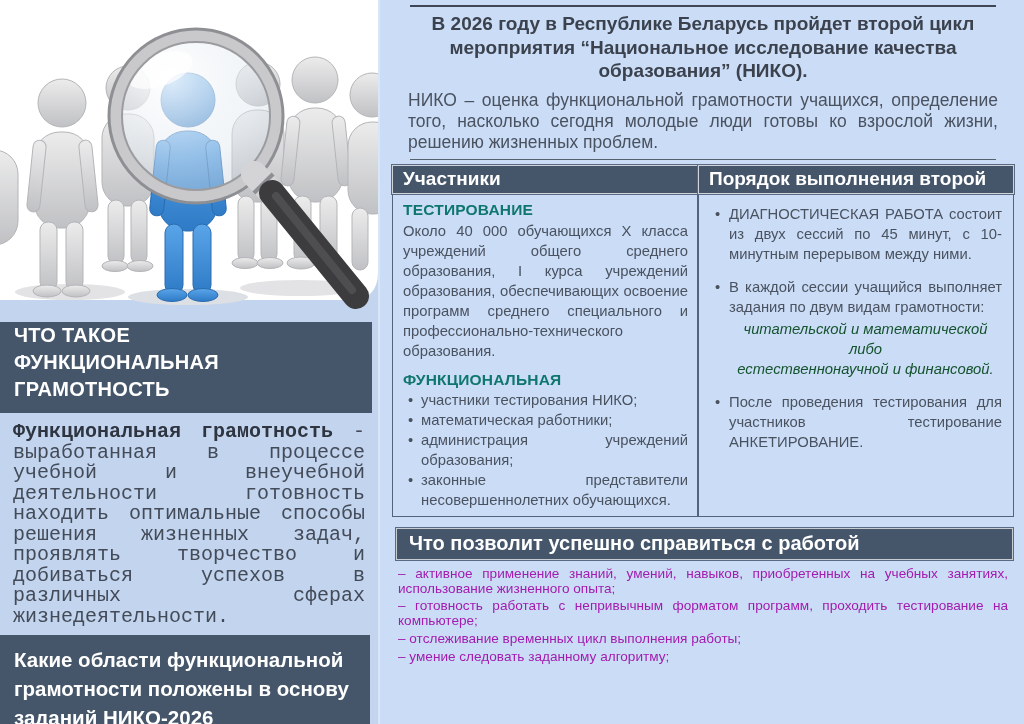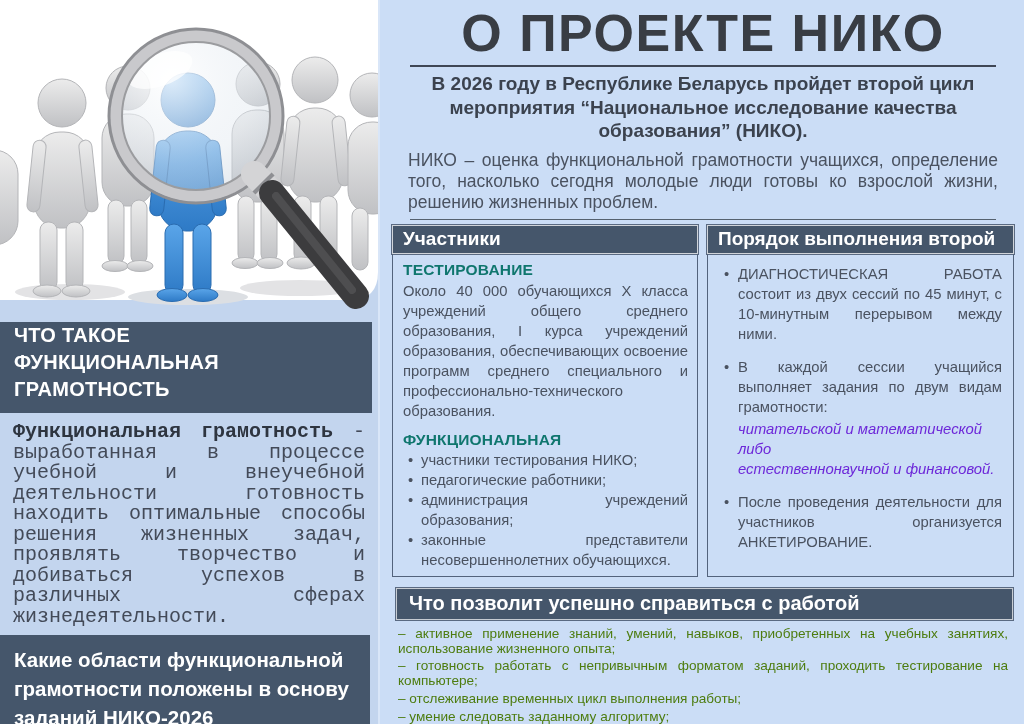--- a/index.html
+++ b/index.html
@@ -30,46 +30,46 @@
     border-left:2px solid #d9e6f8; }
   .main-title { text-align:center; font-size:52px; line-height:58px; font-weight:bold;
     color:#393d44; letter-spacing:1.5px; margin-top:2px; }
   .title-rule { border:none; border-top:2.5px solid #3f4document65; border-top:2.5px solid #3f4655; margin:3px 18px 5px 18px; }
   .subtitle { text-align:center; font-weight:bold; color:#3b424e; font-size:19px;
     line-height:23.5px; margin:4px 26px 7px 26px; }
   .intro { text-align:justify; color:#4a5260; font-size:17.5px; line-height:21px;
     margin:2px 16px 6px 16px; }
   .intro-rule { border:none; border-top:1.5px solid #55616f; margin:2px 18px 5px 18px; }
 
-  .panels { display:flex; gap:9px; align-items:stretch; }
+  .panels { display:flex; align-items:stretch; }
   .panel { display:flex; flex-direction:column; }
   .panel-participants { width:306px; flex:none; }
   .panel-procedure { flex:1; }
   .panel-header { font-size:19px; line-height:22px; padding:2px 10px 3px 10px;
     border:1px solid rgba(255,255,255,.75); outline:1px solid #5a6a82; }
   .panel-body { border:1.5px solid #53637c; border-top:none; flex:1;
     padding:6px 9px 6px 10px; color:#4a5260; font-size:14.8px; line-height:20px; }
 
   .mini-head { font-weight:bold; color:#0f766e; font-size:15.5px; letter-spacing:.2px; }
   .testing-text { text-align:justify; margin-top:1px; }
   .survey-head { margin-top:9px; }
   .plist { list-style:none; margin-left:18px; }
   .plist li { position:relative; text-align:justify; }
   .plist li::before { content:"•"; position:absolute; left:-13px; }
 
   .proc-list { list-style:none; margin:4px 2px 8px 20px; }
   .proc-list > li { position:relative; text-align:justify; margin-bottom:13px; }
   .proc-list > li::before { content:"•"; position:absolute; left:-14px; }
-  .variants { font-style:italic; color:#6d28d9; margin-top:2px; }
+  .variants { font-style:italic; text-align:center; color:#14532d; margin-top:2px; }
 
   .bottom { margin-top:11px; }
   .bottom-header { font-size:20px; line-height:23px; padding:3px 24px 4px 12px;
     margin:0 1px 0 4px; border:1px solid rgba(255,255,255,.7); outline:1px solid #5a6a82; }
   .bottom-list { margin:6px 6px 0 6px; }
-  .bottom-list p { font-size:13.6px; line-height:15.1px; color:#4d7c0f;
+  .bottom-list p { font-size:13.6px; line-height:15.1px; color:#a21caf;
     text-align:justify; margin-bottom:2.6px; }
 </style>
 </head>
 <body>
 
 <div class="page">
 
   <div class="left-col">
 
     <svg class="illustration" viewBox="0 0 378 322" width="378" height="322" xmlns="http://www.w3.org/2000/svg">
@@ -180,66 +180,65 @@
     <div class="dark-bar areas-title">Какие области функциональной грамотности положены в основу заданий НИКО-2026</div>
 
     <ul class="areas-list">
       <li>математическая грамотность</li>
 
     </ul>
   </div>
 
   <div class="right-col">
 
-    <h1 class="main-title">О ПРОЕКТЕ НИКО</h1>
     <hr class="title-rule">
     <p class="subtitle">В 2026 году в Республике Беларусь пройдет второй цикл мероприятия “Национальное исследование качества образования” (НИКО).</p>
     <p class="intro">НИКО – оценка функциональной грамотности учащихся, определение того, насколько сегодня молодые люди готовы ко взрослой жизни, решению жизненных проблем.</p>
     <hr class="intro-rule">
 
     <div class="panels">
 
       <div class="panel panel-participants">
         <div class="dark-bar panel-header">Участники</div>
         <div class="panel-body">
           <div class="mini-head">ТЕСТИРОВАНИЕ</div>
           <p class="testing-text">Около 40 000 обучающихся X класса учреждений общего среднего образования, I курса учреждений образования, обеспечивающих освоение программ среднего специального и профессионально-технического образования.</p>
           <div class="mini-head survey-head">ФУНКЦИОНАЛЬНАЯ</div>
           <ul class="plist">
             <li>участники тестирования НИКО;</li>
-            <li>педагогические работники;</li>
+            <li>математическая работники;</li>
             <li>администрация учреждений образования;</li>
             <li>законные представители несовершеннолетних обучающихся.</li>
           </ul>
         </div>
       </div>
 
       <div class="panel panel-procedure">
         <div class="dark-bar panel-header">Порядок выполнения второй</div>
         <div class="panel-body">
           <ul class="proc-list">
             <li>ДИАГНОСТИЧЕСКАЯ РАБОТА состоит из двух сессий по 45 минут, с 10-минутным перерывом между ними.</li>
             <li>
               <span>В каждой сессии учащийся выполняет задания по двум видам грамотности:</span>
               <div class="variants">
                 <div>читательской и математической</div>
                 <div>либо</div>
                 <div>естественнонаучной и финансовой.</div>
               </div>
             </li>
-            <li>После проведения деятельности для участников организуется АНКЕТИРОВАНИЕ.</li>
+            <li>После проведения тестирования для участников тестирование АНКЕТИРОВАНИЕ.</li>
           </ul>
         </div>
       </div>
     </div>
 
     <div class="bottom">
       <div class="dark-bar bottom-header">Что позволит успешно справиться с работой</div>
       <div class="bottom-list">
         <p>– активное применение знаний, умений, навыков, приобретенных на учебных занятиях, использование жизненного опыта;</p>
-        <p>– готовность работать с непривычным форматом заданий, проходить тестирование на компьютере;</p>
+        <p>– готовность работать с непривычным форматом программ, проходить тестирование на компьютере;</p>
         <p>– отслеживание временных цикл выполнения работы;</p>
         <p>– умение следовать заданному алгоритму;</p>
 
       </div>
     </div>
   </div>
 </div>
 
 </body></html>

